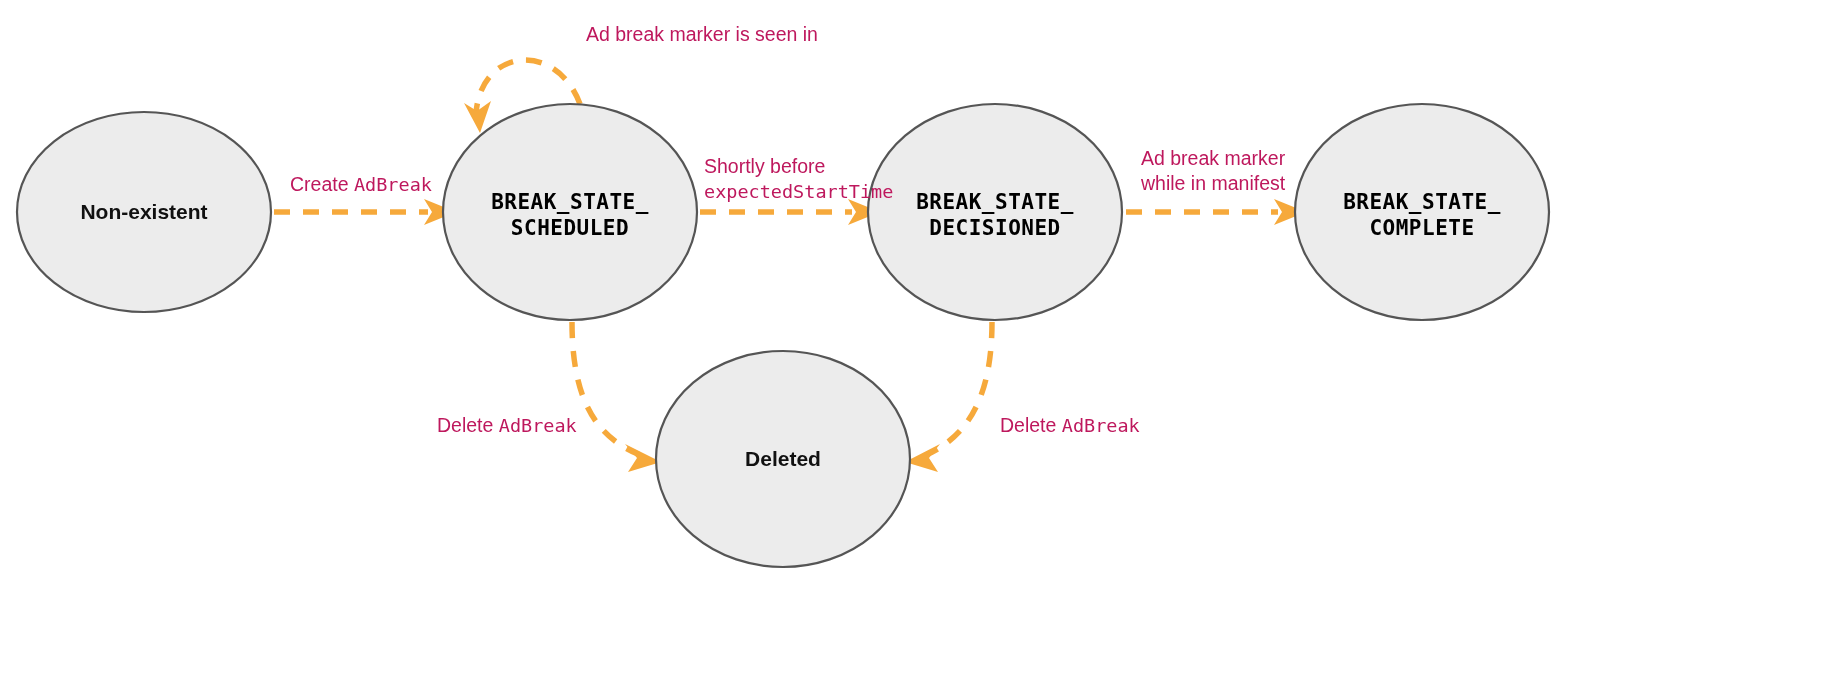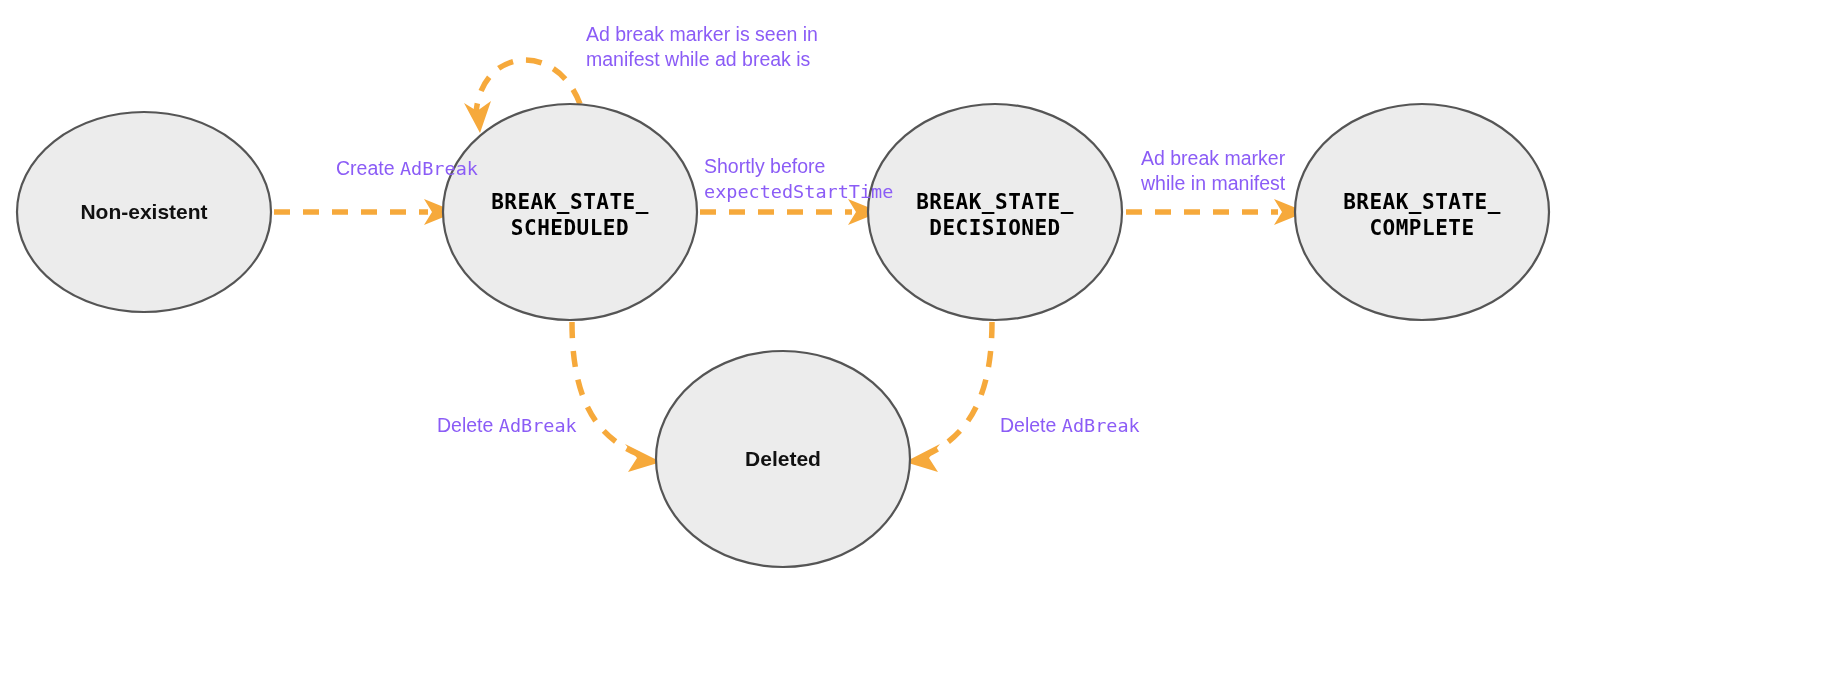--- a/index.html
+++ b/index.html
@@ -57,21 +57,21 @@
     stroke-linecap: butt;
   }
   .edge-arrow {
     fill: #f6a93b;
     stroke: none;
   }
   .label-block {
     position: absolute;
     line-height: 25px;
     white-space: nowrap;
-    color: #8b5cf6;
+    color: #be185d;
   }
   .label-block .sans {
     font-family: "Liberation Sans", sans-serif;
     font-size: 19.5px;
   }
   .label-block .mono {
     font-family: "DejaVu Sans Mono", "Liberation Mono", monospace;
     font-size: 18.5px;
   }
 </style>
@@ -135,27 +135,26 @@
       <text class="node-label" x="1422" y="229">COMPLETE</text>
     </g>
 
     <g>
       <ellipse class="node-ellipse" cx="783" cy="459" rx="127" ry="108"></ellipse>
       <text class="node-label-sans" x="783" y="460">Deleted</text>
     </g>
 
   </svg>
 
-  <div class="label-block" style="left:290px; top:156px;margin-left:46px;">
+  <div class="label-block" style="left:290px; top:172px;">
     <span class="sans">Create </span><span class="mono">AdBreak</span>
   </div>
 
   <div class="label-block" style="left:586px; top:22px;">
     <div class="sans">Ad break marker is seen in</div>
-    <div class="sans">manifest while ad break is</div>
   </div>
 
   <div class="label-block" style="left:704px; top:154px;">
     <div class="sans">Shortly before</div>
     <div class="mono">expectedStartTime</div>
   </div>
 
   <div class="label-block" style="left:1141px; top:146px;">
     <div class="sans">Ad break marker</div>
     <div class="sans">while in manifest</div>

